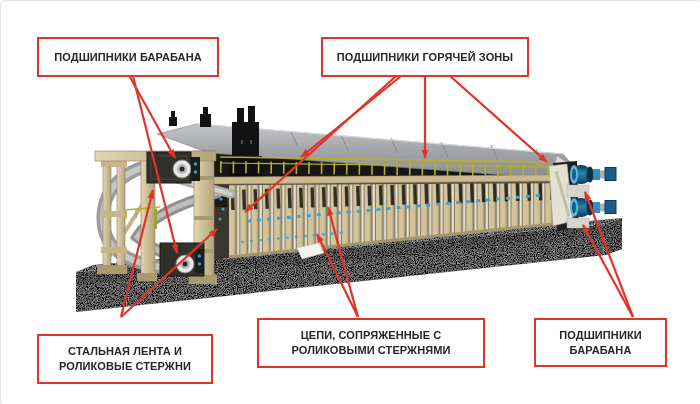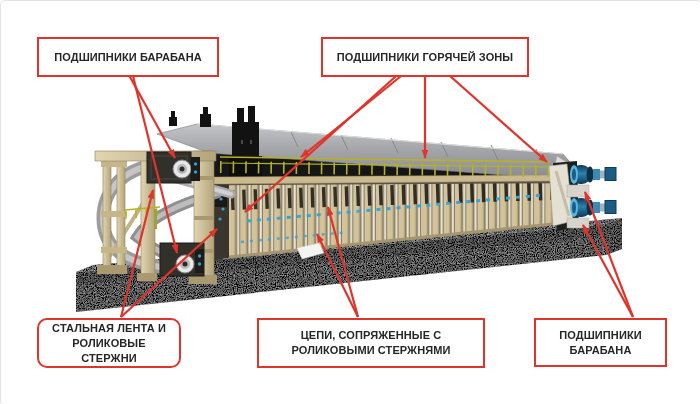--- a/index.html
+++ b/index.html
@@ -14,21 +14,21 @@
     background:var(--label-bg,#ffffff);
     border:2px solid var(--accent-red,#e0342b);
     color:var(--label-text,#262626);
     font:bold 11px/15px "Liberation Sans",sans-serif;
     letter-spacing:.1px;text-align:center;
     display:flex;align-items:center;justify-content:center;
     padding:18px 6px;
   }
   #lbl-drum-left   {left:36px; top:36px;  width:182px;height:31px;}
   #lbl-hot-zone    {left:320px;top:36px;  width:208px;height:31px;text-align:right;}
-  #lbl-steel-belt  {left:36px; top:317px; width:144px;height:50px;border-radius:10px;}
+  #lbl-steel-belt  {left:36px; top:333px; width:176px;height:50px;}
   #lbl-chains      {left:256px;top:317px; width:228px;height:50px;}
   #lbl-drum-right  {left:533px;top:317px; width:133px;height:49px;}
   .arrow{stroke:var(--accent-red,#e0342b);stroke-width:2.2;fill:none;}
 </style>
 </head>
 <body>
 
 <div class="stage">
 
   <svg class="scene" width="700" height="404" viewBox="0 0 700 404">

